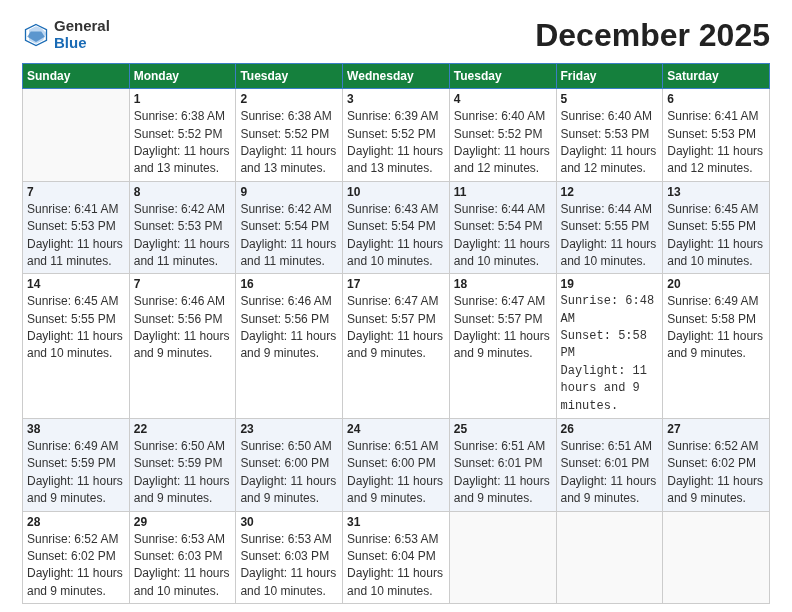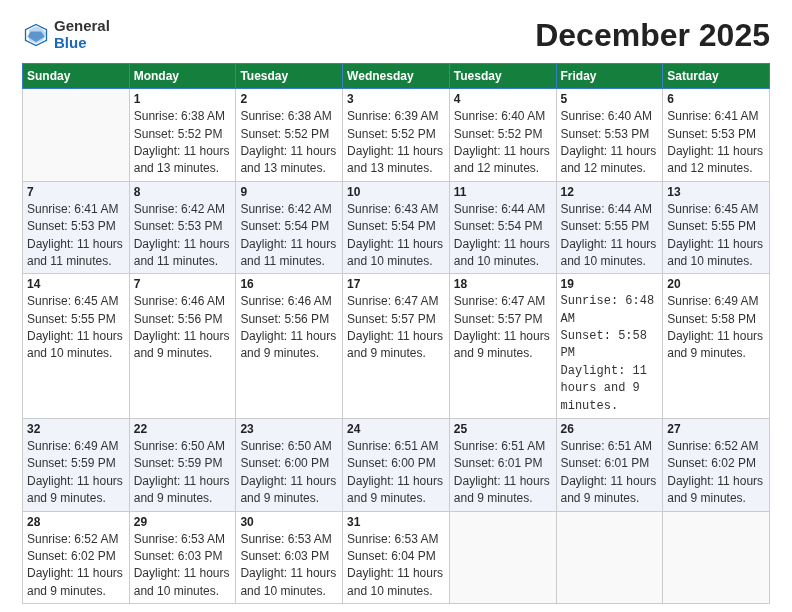--- a/index.html
+++ b/index.html
@@ -260,21 +260,21 @@
           </td>
           <td>
             <span class="day-number">20</span>
             <div class="sun-info" style="white-space: pre-line;">Sunrise: 6:49 AM
 Sunset: 5:58 PM
 Daylight: 11 hours and 9 minutes.</div>
           </td>
         </tr>
         <tr class="row-alt">
           <td>
-            <span class="day-number">32</span>
+            <span class="day-number">38</span>
             <div class="sun-info" style="white-space: pre-line;">Sunrise: 6:49 AM
 Sunset: 5:59 PM
 Daylight: 11 hours and 9 minutes.</div>
           </td>
           <td>
             <span class="day-number">22</span>
             <div class="sun-info" style="white-space: pre-line;">Sunrise: 6:50 AM
 Sunset: 5:59 PM
 Daylight: 11 hours and 9 minutes.</div>
           </td>

